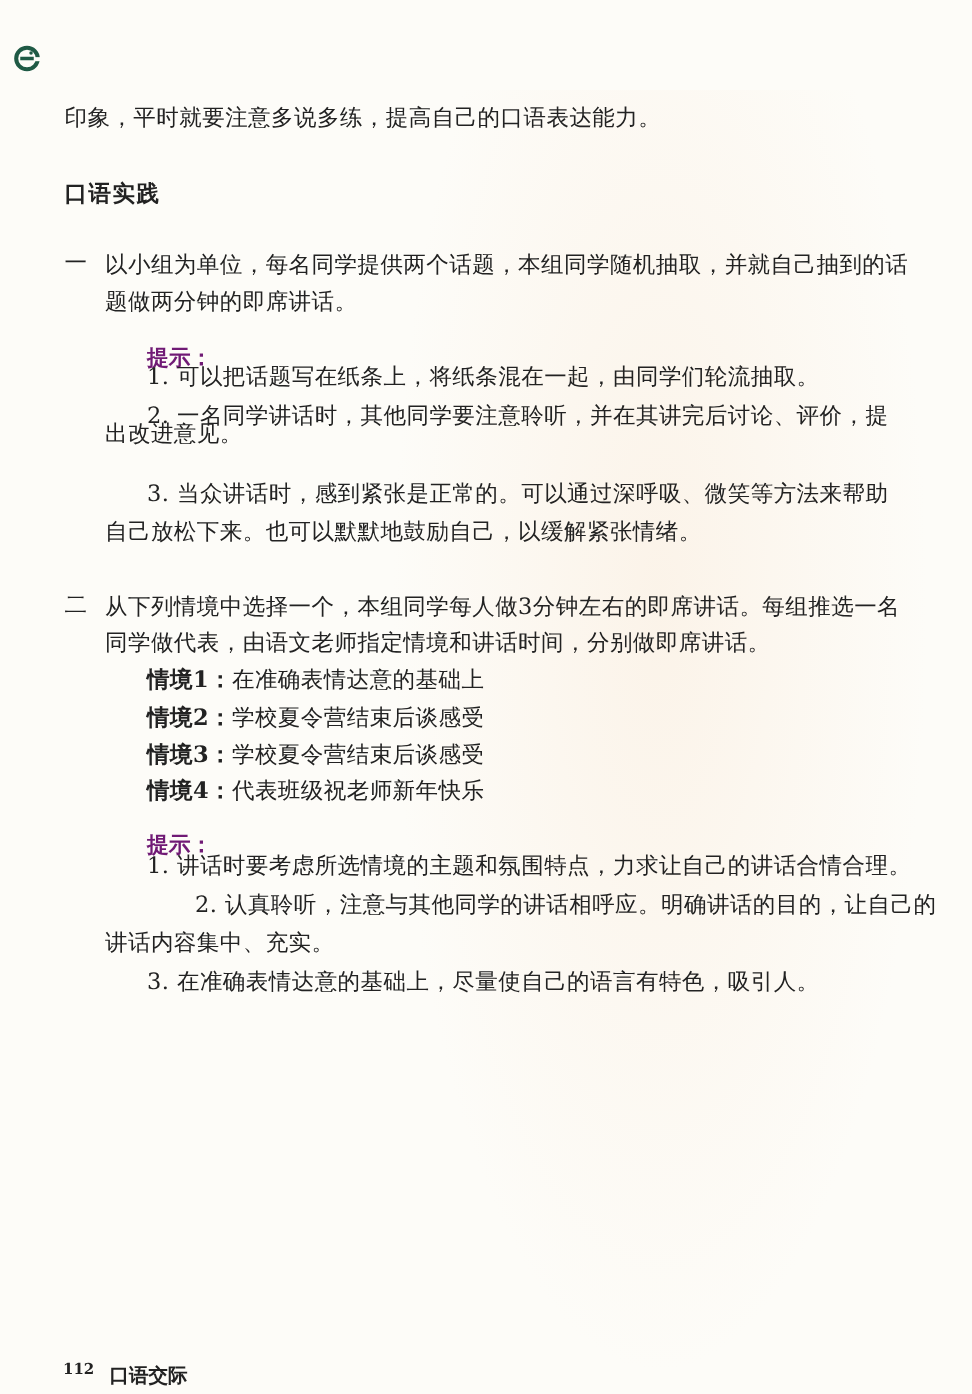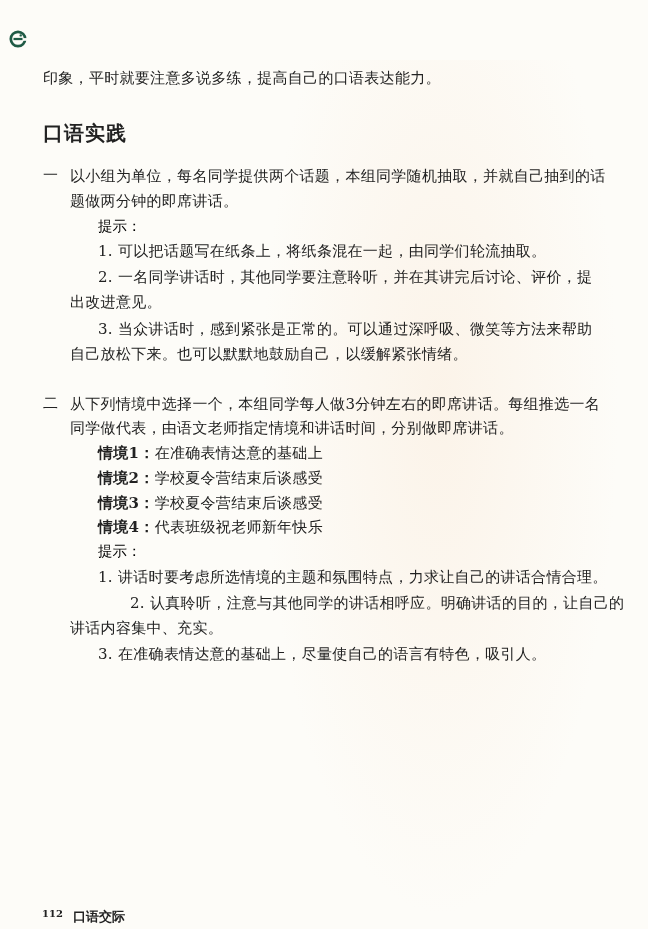--- a/index.html
+++ b/index.html
@@ -11,23 +11,23 @@
   }
   .bg-glow {
     position: absolute; left: 260px; top: 60px; width: 360px; height: 860px;
     background: radial-gradient(ellipse at 50% 40%, rgba(250,236,220,0.55), rgba(253,252,248,0) 70%);
     pointer-events: none;
   }
   .corner-icon {
     position: absolute; left: 9px; top: 30px; width: 18px; height: 18px;
   }
   .line { position: absolute; font-size: 15px; line-height: 20px; white-space: nowrap; letter-spacing: 0.3px; }
-  .title { position: absolute; font-size: 20px; font-weight: bold; letter-spacing: 1px; }
+  .title { position: absolute; font-size: 15px; font-weight: bold; letter-spacing: 1px; }
   .num { position: absolute; font-size: 15px; }
-  .tip-label { position: absolute; font-size: 14.5px; color: #000000; font-family: "DejaVu Sans", "Liberation Sans", sans-serif; font-weight: normal; }
+  .tip-label { position: absolute; font-size: 14.5px; color: #701a75; font-family: "DejaVu Sans", "Liberation Sans", sans-serif; font-weight: bold; margin-top: 12px; }
   .scene-label { font-weight: bold; }
   .footer-num { position: absolute; left: 42px; top: 908px; font-size: 10px; font-weight: bold; }
   .footer-text { position: absolute; left: 73px; top: 908px; font-size: 13px; font-weight: bold; }
 </style>
 </head>
 <body>
 
 <div class="bg-glow"></div>
 
 <svg class="corner-icon" viewBox="0 0 20 20">
@@ -41,21 +41,21 @@
 
 <div class="title" style="left:43px; top:120px;">口语实践</div>
 
 <div class="num" style="left:43px; top:166px;">一</div>
 <div class="line" style="left:70px; top:166px;">以小组为单位，每名同学提供两个话题，本组同学随机抽取，并就自己抽到的话</div>
 <div class="line" style="left:70px; top:191px;">题做两分钟的即席讲话。</div>
 
 <div class="tip-label" style="left:98px; top:217px;">提示：</div>
 <div class="line" style="left:98px; top:241px;">1. 可以把话题写在纸条上，将纸条混在一起，由同学们轮流抽取。</div>
 <div class="line" style="left:98px; top:267px;">2. 一名同学讲话时，其他同学要注意聆听，并在其讲完后讨论、评价，提</div>
-<div class="line" style="left:70px; top:292px;">出改进意见。</div>
+<div class="line" style="left:70px; top:279px;">出改进意见。</div>
 <div class="line" style="left:98px; top:319px;">3. 当众讲话时，感到紧张是正常的。可以通过深呼吸、微笑等方法来帮助</div>
 <div class="line" style="left:70px; top:344px;">自己放松下来。也可以默默地鼓励自己，以缓解紧张情绪。</div>
 
 <div class="num" style="left:43px; top:394px;">二</div>
 <div class="line" style="left:70px; top:394px;">从下列情境中选择一个，本组同学每人做3分钟左右的即席讲话。每组推选一名</div>
 <div class="line" style="left:70px; top:418px;">同学做代表，由语文老师指定情境和讲话时间，分别做即席讲话。</div>
 
 <div class="line" style="left:98px; top:443px;"><span class="scene-label">情境1：</span><span>在准确表情达意的基础上</span></div>
 <div class="line" style="left:98px; top:468px;"><span class="scene-label">情境2：</span><span>学校夏令营结束后谈感受</span></div>
 <div class="line" style="left:98px; top:493px;"><span class="scene-label">情境3：</span><span>学校夏令营结束后谈感受</span></div>

